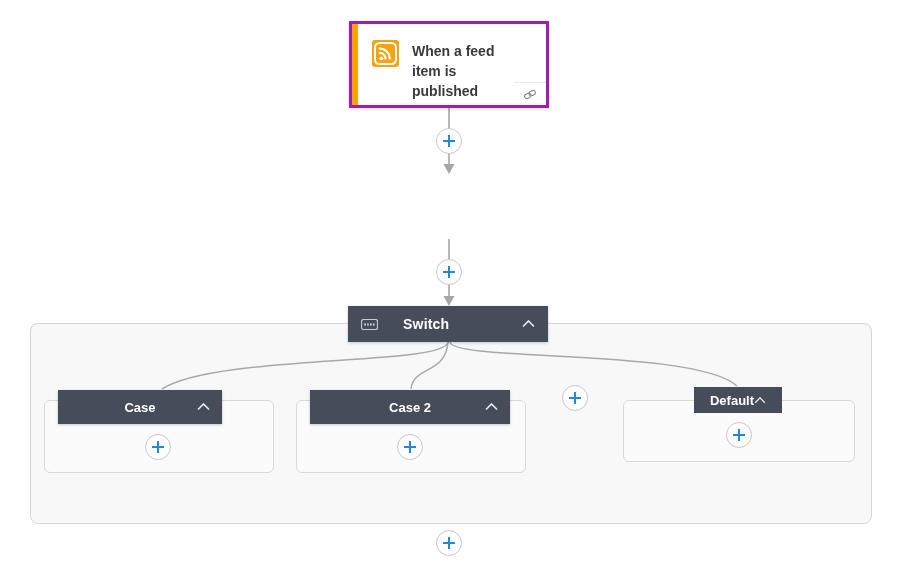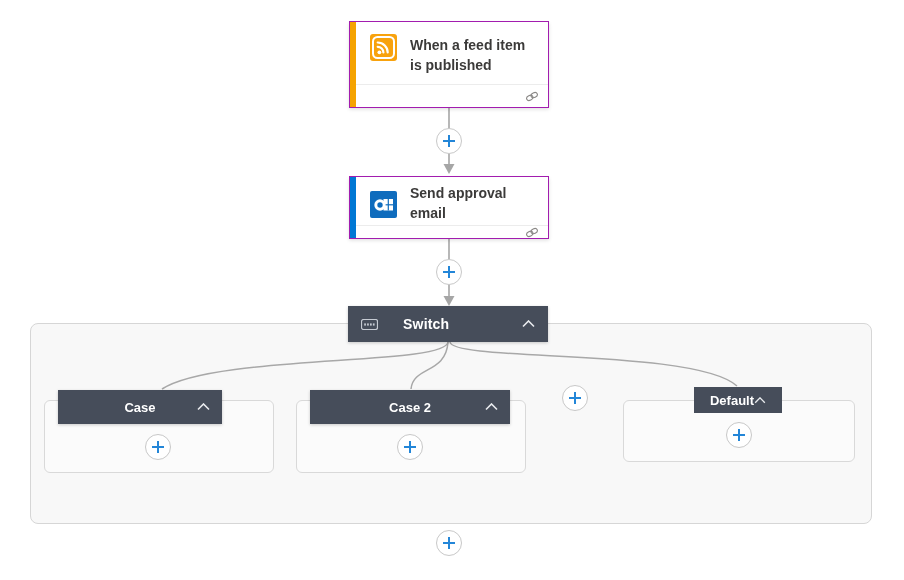--- a/index.html
+++ b/index.html
@@ -4,23 +4,23 @@
 <style>
   html,body{margin:0;padding:0;background:#fff;}
   .canvas{
     position:relative;width:904px;height:580px;background:#ffffff;overflow:hidden;
     font-family:"Liberation Sans",sans-serif;
   }
   svg.connectors{position:absolute;left:0;top:0;pointer-events:none;z-index:2;}
 
   
   .card{
-    position:absolute;background:#fff;border:1px solid #a21caf;
-    box-shadow:0 1.6px 3.6px rgba(0,0,0,.13);display:flex;flex-direction:column;
-    box-sizing:border-box;z-index:3;cursor:pointer;
+    position:absolute;background:#fff;border:3px solid #a21caf;
+    box-shadow:0 1.6px 3.6px rgba(0,0,0,.13);display:flex;
+    box-sizing:border-box;z-index:3;cursor:pointer;align-items:flex-end;
   }
   .accent{position:absolute;left:0;top:0;bottom:0;width:6px;}
   .card-body{flex:1;display:flex;align-items:flex-start;gap:13px;padding:10px 10px 4px 20px;}
   .card-body.center{align-items:center;padding-top:6px;padding-bottom:2px;}
   .op-icon{width:27px;height:27px;flex:none;margin-top:2px;}
   .card-title{font-size:14px;font-weight:600;color:#3b3a39;line-height:20px;padding-top:3px;}
   .card-foot{height:22px;border-top:1px solid #ececec;display:flex;align-items:center;justify-content:flex-end;padding:0 9px;}
 
   
   .plus-btn{
@@ -96,42 +96,20 @@
     </div>
   </div>
 
   <div class="plus-btn" style="left:436px;top:128px;">
     <svg width="14" height="14" viewBox="0 0 14 14">
       <line x1="7" y1="1" x2="7" y2="13" stroke="#2386d8" stroke-width="2"></line>
       <line x1="1" y1="7" x2="13" y2="7" stroke="#2386d8" stroke-width="2"></line>
     </svg>
   </div>
 
-  <div class="card" style="left:349px;top:176px;width:200px;height:63px;">
-    <div class="accent" style="background:#0078d4;"></div>
-    <div class="card-body center">
-      <svg class="op-icon" viewBox="0 0 27 27">
-        <rect width="27" height="27" rx="2" fill="#0F6CBD"></rect>
-        <rect x="13.5" y="8" width="9.5" height="11.5" fill="#fff"></rect>
-        <line x1="18.3" y1="8" x2="18.3" y2="19.5" stroke="#0F6CBD" stroke-width="1.2"></line>
-        <line x1="13.5" y1="13.8" x2="23" y2="13.8" stroke="#0F6CBD" stroke-width="1.2"></line>
-        <circle cx="10" cy="14" r="5.7" fill="#fff"></circle>
-        <circle cx="10" cy="14" r="2.7" fill="#0F6CBD"></circle>
-      </svg>
-      <div class="card-title" style="padding-top:0;">Send approval email</div>
-    </div>
-    <div class="card-foot">
-      <svg width="14" height="11" viewBox="0 0 13 11">
-        <g stroke="#8a8886" fill="none" stroke-width="1.1">
-          <ellipse cx="4.3" cy="6.9" rx="3.3" ry="2.4" transform="rotate(-25 4.3 6.9)"></ellipse>
-          <ellipse cx="8.7" cy="4.1" rx="3.3" ry="2.4" transform="rotate(-25 8.7 4.1)"></ellipse>
-        </g>
-      </svg>
-    </div>
-  </div>
 
   <div class="plus-btn" style="left:436px;top:259px;">
     <svg width="14" height="14" viewBox="0 0 14 14">
       <line x1="7" y1="1" x2="7" y2="13" stroke="#2386d8" stroke-width="2"></line>
       <line x1="1" y1="7" x2="13" y2="7" stroke="#2386d8" stroke-width="2"></line>
     </svg>
   </div>
 
   <div class="scope"></div>
 

